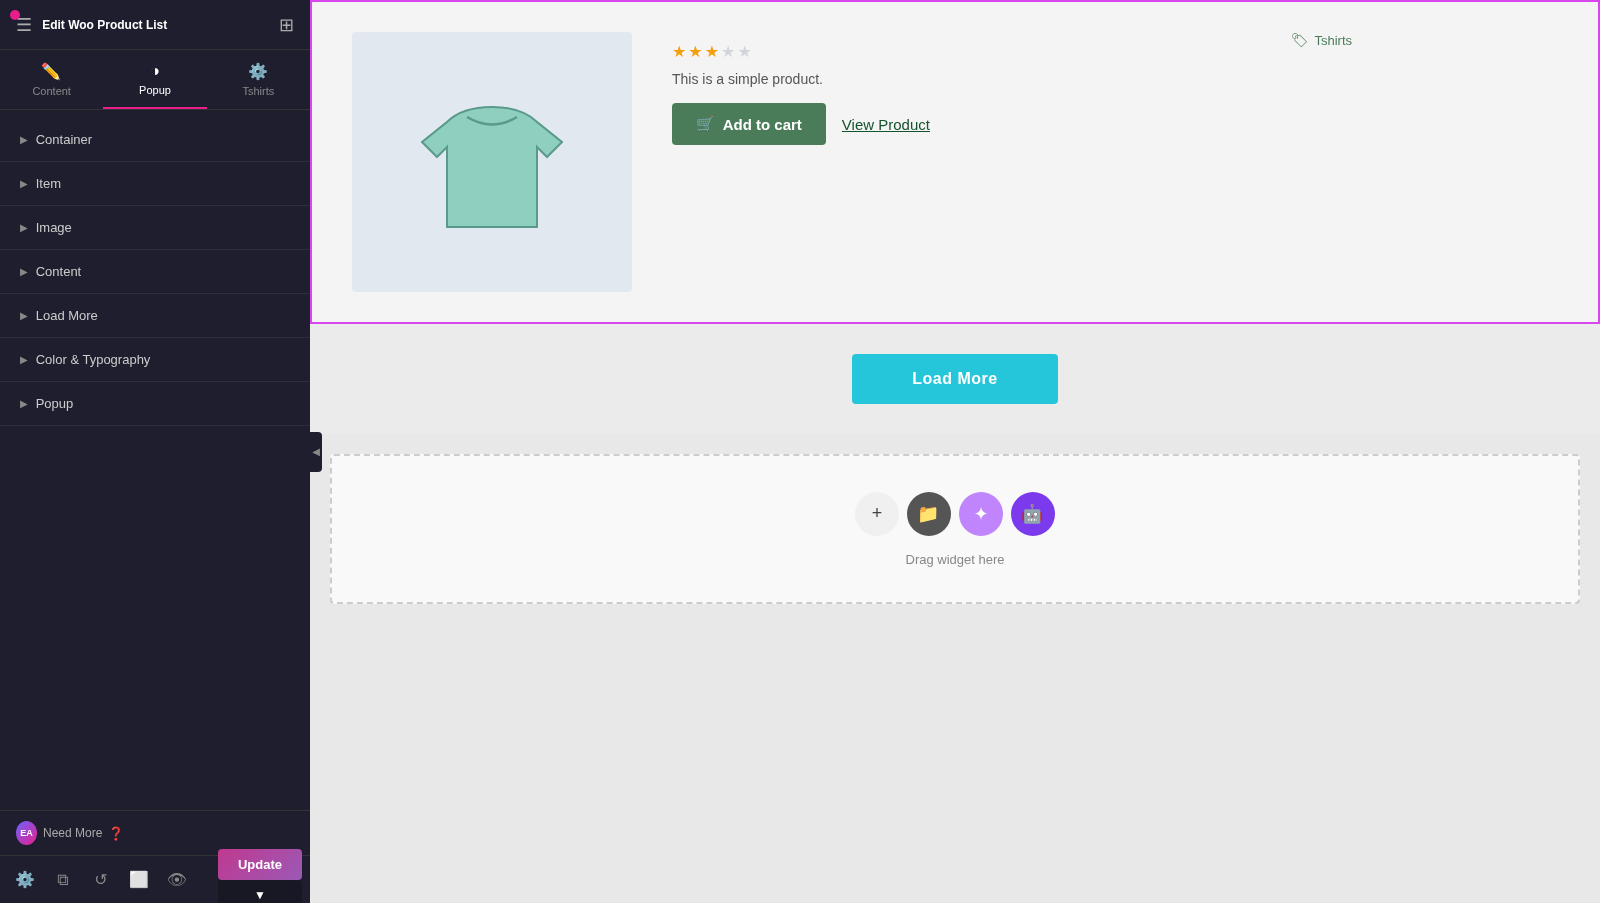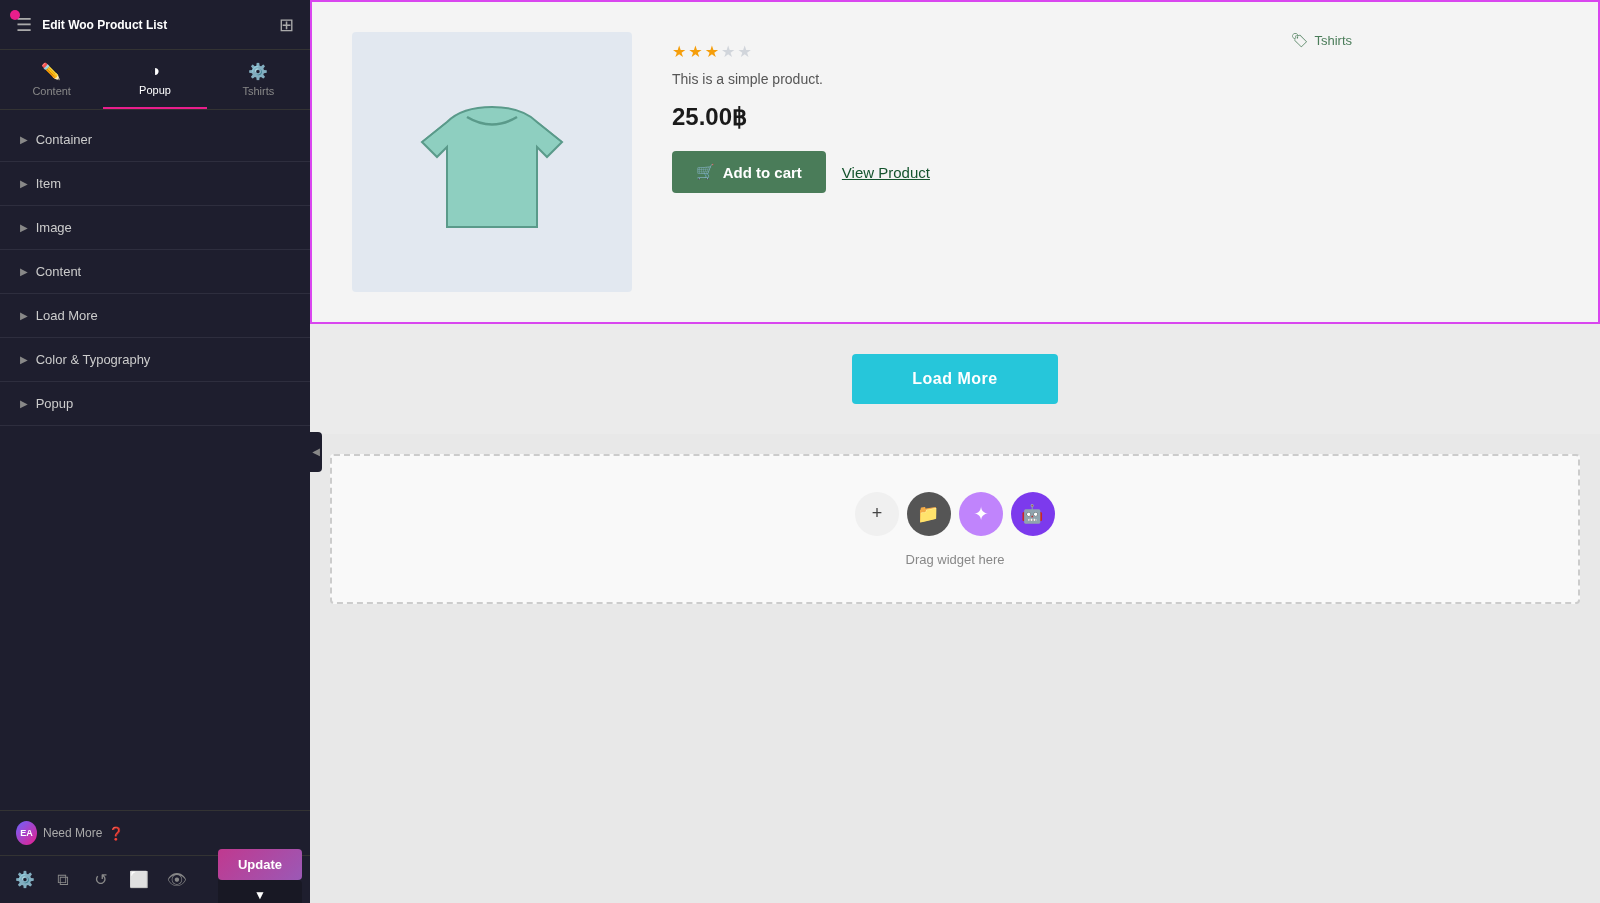--- a/index.html
+++ b/index.html
@@ -528,21 +528,20 @@
           <span class="star">★</span>
           <span class="star">★</span>
           <span class="star">★</span>
           <span class="star empty">★</span>
           <span class="star empty">★</span>
         </div>
 
 
         <p class="product-description">This is a simple product.</p>
 
-        <div class="product-price">25.00฿</div>
 
         <div class="product-actions">
           <button class="add-to-cart-btn">
             <span>🛒</span>
             <span>Add to cart</span>
           </button>
           <a class="view-product-link">View Product</a>
         </div>
 
       </div>

